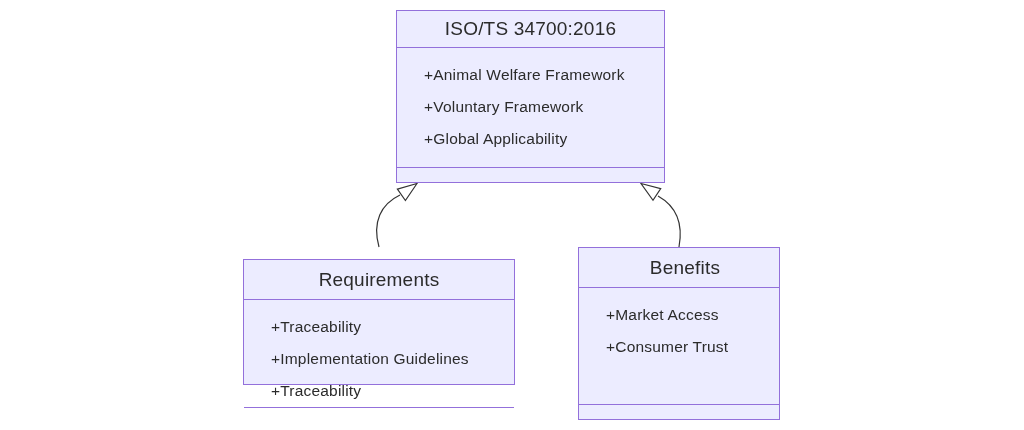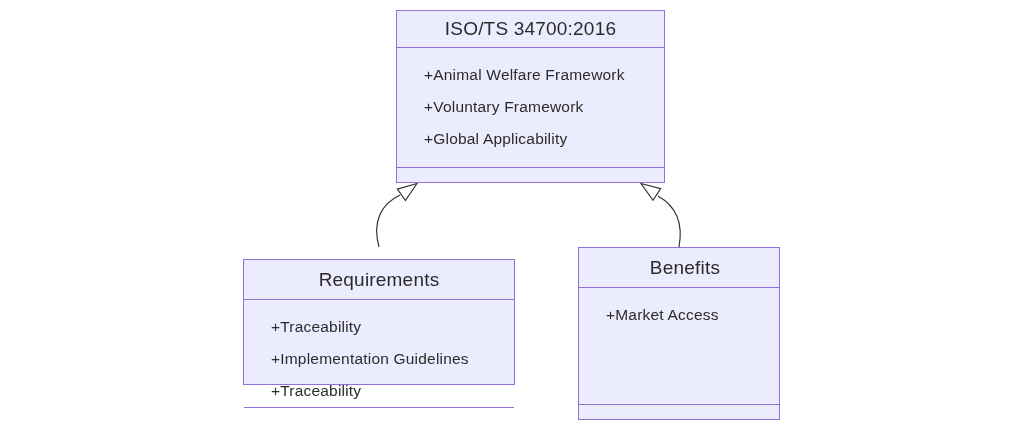--- a/index.html
+++ b/index.html
@@ -111,17 +111,18 @@
       <div class="attr">+Implementation Guidelines</div>
       <div class="attr">+Traceability</div>
     </div>
     <div class="class-methods"></div>
   </div>
 
   <div class="class-node node-benefits">
     <div class="class-title">Benefits</div>
     <div class="class-attrs">
       <div class="attr">+Market Access</div>
+      <div class="attr">+Consumer Trust</div>
     </div>
     <div class="class-methods"></div>
   </div>
 
 </div>
 
 </body></html>

